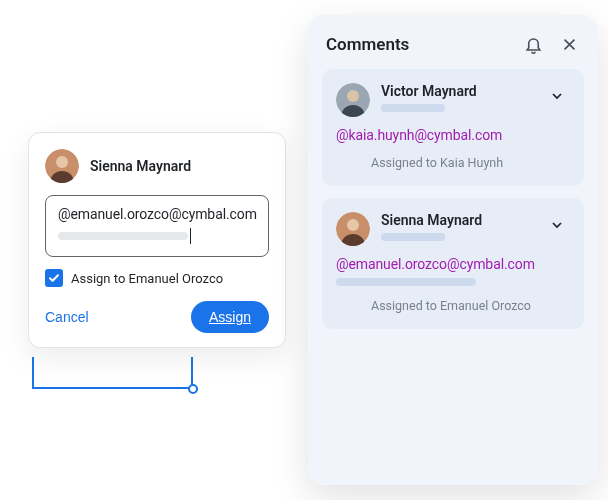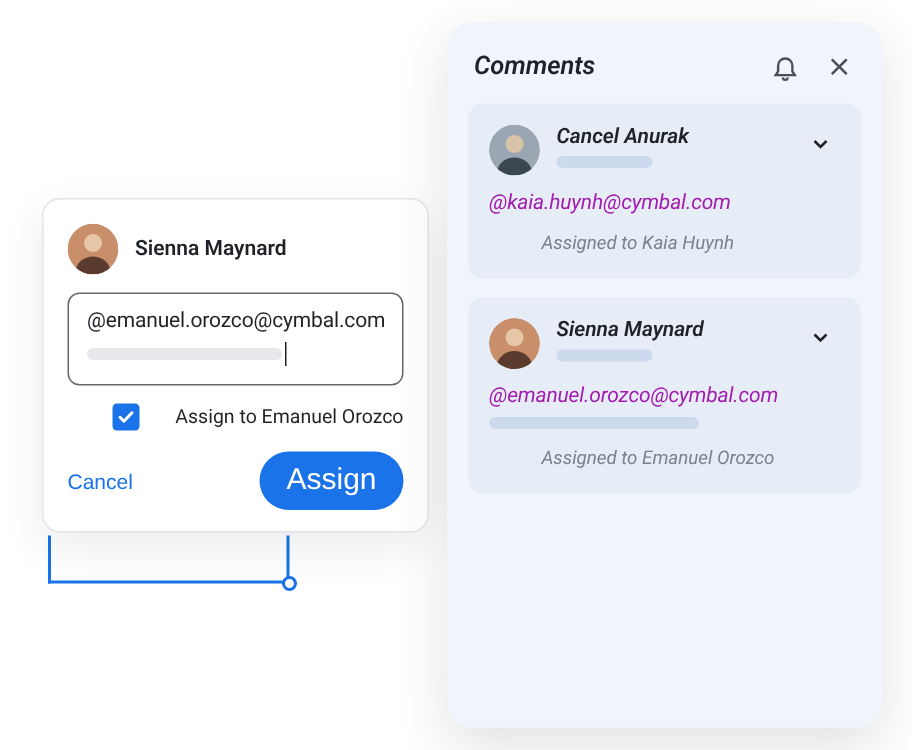--- a/index.html
+++ b/index.html
@@ -29,58 +29,57 @@
   }
   .input-line1 { font-size: 14px; color: #1f2328; letter-spacing: -0.1px; }
   .input-line2 { display: flex; align-items: center; margin-top: 6px; gap: 0; }
   .skel {
     background: #e6e8ec;
     border-radius: 6px;
     height: 8px;
   }
   .skel.w120 { width: 130px; }
   .caret { width: 1px; height: 16px; background: #1f2328; margin-left: 2px; }
-  .assign-row { display: flex; align-items: center; gap: 24px; margin-bottom: 14px; justify-content: flex-end; }
+  .assign-row { display: flex; align-items: center; gap: 8px; margin-bottom: 14px; }
   .checkbox {
     width: 18px; height: 18px; border-radius: 3px;
     background: #1a73e8; display: flex; align-items: center; justify-content: center;
   }
   .checkbox svg { width: 12px; height: 12px; }
   .assign-row-label { font-size: 13px; color: #1f2328; }
   .assign-actions { display: flex; justify-content: space-between; gap: 36px; align-items: center; }
   .btn-cancel { color: #1a73e8; font-size: 14px; font-weight: 500; cursor: pointer; background:none; border:none; }
-  .btn-assign { background: #1a73e8; color: #fff; font-size: 20px; font-weight: 500; border: none; border-radius: 20px; padding: 8px 18px; cursor: pointer; }
+  .btn-assign { background: #1a73e8; color: #fff; font-size: 14px; font-weight: 500; border: none; border-radius: 20px; padding: 8px 18px; cursor: pointer; text-decoration: underline; }
 
   .bracket {
     position: absolute;
     left: 32px; top: 357px;
     width: 161px; height: 32px;
     border: 2px solid #1a73e8;
     border-top: none;
     z-index: 1;
   }
   .bracket-dot {
     position: absolute;
     width: 10px; height: 10px; border-radius: 50%;
     background: #fff; border: 2px solid #1a73e8;
     right: -7px; bottom: -7px;
   }
 
   
   .comments-panel {
     position: absolute;
-    left: 298px; top: 15px;
+    left: 308px; top: 15px;
     width: 290px;
     height: 470px;
     background: #f1f5fb;
     border-radius: 16px;
     box-shadow: 0 12px 36px rgba(0,0,0,0.12);
     padding: 18px 14px 14px 14px;
     z-index: 3;
-    font-style: italic;
   }
   .panel-head { display: flex; align-items: center; justify-content: space-between; margin-bottom: 14px; padding: 0 4px; }
   .panel-title { font-size: 17px; font-weight: 600; color: #1f2328; }
   .panel-icons { display:flex; align-items:center; gap: 14px; }
   .icon-btn { width: 22px; height: 22px; display:flex; align-items:center; justify-content:center; cursor:pointer; }
   .icon-btn svg { stroke: #4a4f57; }
   .comment {
     background: #e7edf7;
     border-radius: 10px;
     padding: 14px 14px 16px 14px;
@@ -155,21 +154,21 @@
   <div class="comment">
     <div class="comment-head">
       <div class="avatar">
         <svg viewBox="0 0 34 34">
             <circle cx="17" cy="17" r="17" fill="#9aa7b3"></circle>
             <circle cx="17" cy="13" r="6" fill="#d9c4a8"></circle>
             <path d="M5 34c0-8 6-12 12-12s12 4 12 12z" fill="#3a4650"></path>
           </svg>
       </div>
       <div class="commenter">
-        <div class="commenter-name">Cancel Anurak</div>
+        <div class="commenter-name">Victor Maynard</div>
         <div class="skel-blue" style="width:64px"></div>
       </div>
       <div class="chevron">
         <svg width="16" height="16" viewBox="0 0 24 24" fill="none" stroke="#1f2328" stroke-width="2.6">
             <path d="M6 9l6 6 6-6"></path>
           </svg>
       </div>
     </div>
     <span class="mention">@kaia.huynh@cymbal.com</span>
     <div class="assigned">Assigned to Kaia Huynh</div>

